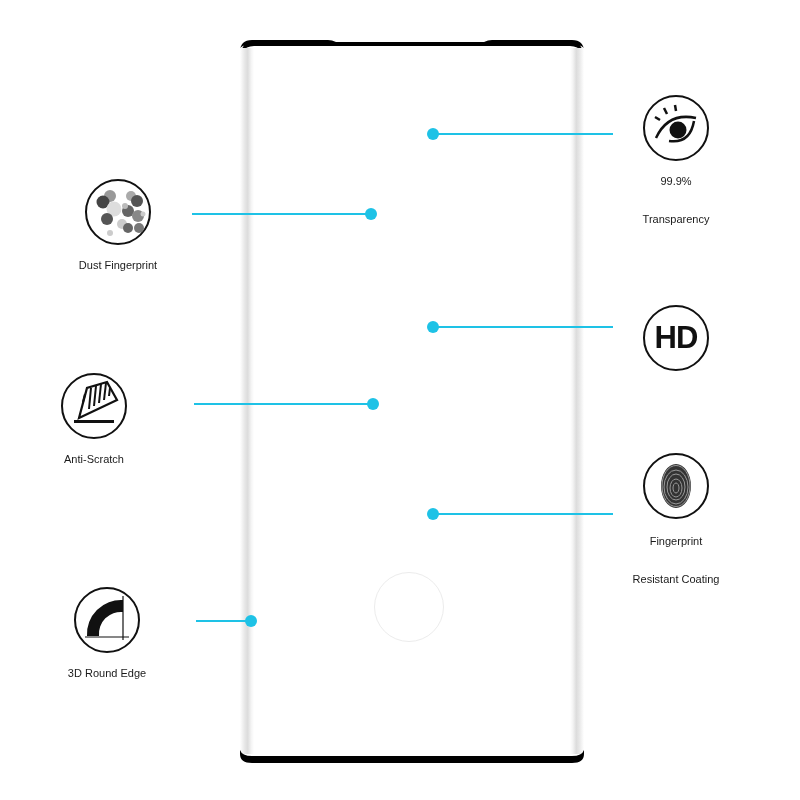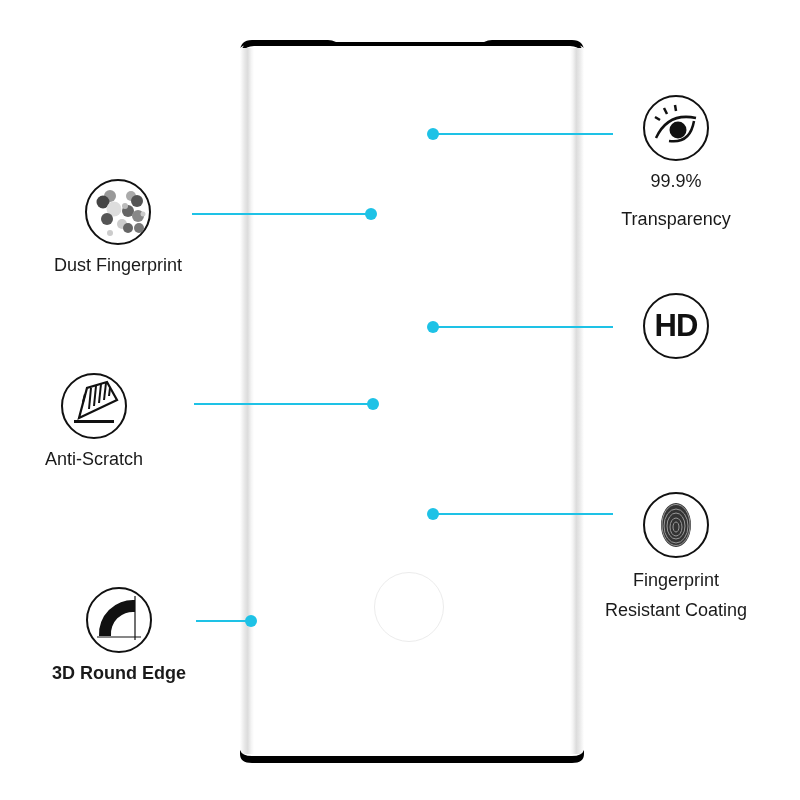--- a/index.html
+++ b/index.html
@@ -17,21 +17,21 @@
     .home-ring { position: absolute; left: 134px; top: 534px; width: 70px; height: 70px; border-radius: 50%;
       border: 1.5px solid #ececec; box-sizing: border-box; }
 
     
     .callout { position: absolute; height: 2px; background: #1ec2e6; }
     .dot { position: absolute; width: 12px; height: 12px; border-radius: 50%; background: #1ec2e6; }
 
     
     .feature { position: absolute; text-align: center; }
     .feature .icon { width: 68px; height: 68px; margin: 0 auto; }
-    .feature .label { font-size: 18px; color: #1a1a1a; line-height: 22px; margin-top: 8px; white-space: nowrap; }
+    .feature .label { font-size: 11px; color: #1a1a1a; line-height: 22px; margin-top: 8px; white-space: nowrap; }
   </style>
 </head>
 <body>
 
 <div class="canvas">
 
   <div class="phone">
     <svg class="phone-top" width="344" height="14" viewBox="0 0 344 14">
       <path d="M0 14 Q0 2 12 2 L88 2 Q92 2 96 4 L244 4 Q248 2 252 2 L332 2 Q344 2 344 14 L344 10 Q340 6 330 6 L14 6 Q4 6 0 10 Z" fill="#000"></path>
       <path d="M2 14 Q2 4 12 4 L90 4 L96 6 L246 6 L252 4 L332 4 Q342 4 342 14 Q338 8 330 8 L14 8 Q6 8 2 14 Z" fill="#000"></path>
@@ -95,21 +95,21 @@
         <line x1="34" y1="34" x2="36" y2="14" stroke="#111" stroke-width="2"></line>
         <line x1="39" y1="31" x2="41" y2="12" stroke="#111" stroke-width="2"></line>
         <line x1="44" y1="28" x2="46" y2="11" stroke="#111" stroke-width="2"></line>
         <line x1="49" y1="24" x2="50" y2="16" stroke="#111" stroke-width="2"></line>
         <rect x="14" y="48" width="40" height="3" fill="#111"></rect>
       </svg>
     </div>
     <div class="label">Anti-Scratch</div>
   </div>
 
-  <div class="feature" style="left:44px; top:586px; width:150px;font-weight:bold;">
+  <div class="feature" style="left:32px; top:586px; width:150px;">
     <div class="icon">
       <svg width="68" height="68" viewBox="0 0 68 68">
         <circle cx="34" cy="34" r="32" fill="#fff" stroke="#111" stroke-width="2"></circle>
         <path d="M14 50 A34 34 0 0 1 50 14 L50 26 A22 22 0 0 0 26 50 Z" fill="#111"></path>
         <line x1="50" y1="10" x2="50" y2="54" stroke="#111" stroke-width="1.2"></line>
         <line x1="12" y1="51" x2="56" y2="51" stroke="#111" stroke-width="1.2"></line>
       </svg>
     </div>
     <div class="label">3D Round Edge</div>
   </div>
@@ -123,40 +123,40 @@
         <circle cx="36" cy="36" r="8.5" fill="#111"></circle>
         <line x1="18" y1="26" x2="13" y2="23" stroke="#111" stroke-width="2.5"></line>
         <line x1="25" y1="20" x2="22" y2="14" stroke="#111" stroke-width="2.5"></line>
         <line x1="34" y1="17" x2="33" y2="11" stroke="#111" stroke-width="2.5"></line>
       </svg>
     </div>
     <div class="label">99.9%</div>
     <div class="label" style="margin-top:16px;">Transparency</div>
   </div>
 
-  <div class="feature" style="left:606px; top:292px; width:140px;">
+  <div class="feature" style="left:606px; top:304px; width:140px;">
     <div class="icon" style="position:relative;">
       <svg width="68" height="68" viewBox="0 0 68 68" style="position:absolute; left:0; top:0;">
         <circle cx="34" cy="34" r="32" fill="#fff" stroke="#111" stroke-width="2"></circle>
       </svg>
       <div style="position:absolute; left:0; top:0; width:68px; height:68px; line-height:68px; text-align:center; font-weight:bold; font-size:31px; color:#111; letter-spacing:-1px;">HD</div>
     </div>
   </div>
 
-  <div class="feature" style="left:606px; top:491px; width:150px; margin-left:-5px;">
+  <div class="feature" style="left:606px; top:452px; width:150px; margin-left:-5px;">
     <div class="icon">
       <svg width="68" height="68" viewBox="0 0 68 68">
         <circle cx="34" cy="34" r="32" fill="#fff" stroke="#111" stroke-width="2"></circle>
         <ellipse cx="34" cy="34" rx="15" ry="22" fill="#333"></ellipse>
         <g fill="none" stroke="#9a9a9a" stroke-width="1">
           <ellipse cx="34" cy="36" rx="3" ry="5"></ellipse>
           <ellipse cx="34" cy="36" rx="6" ry="9"></ellipse>
           <ellipse cx="34" cy="35" rx="9" ry="13"></ellipse>
           <ellipse cx="34" cy="35" rx="12" ry="17"></ellipse>
           <ellipse cx="34" cy="34" rx="14" ry="20.5"></ellipse>
         </g>
       </svg>
     </div>
     <div class="label" style="margin-top:10px;">Fingerprint</div>
-    <div class="label" style="margin-top:8px;">Resistant Coating</div>
+    <div class="label" style="margin-top:16px;">Resistant Coating</div>
   </div>
 
 </div>
 
 </body></html>

